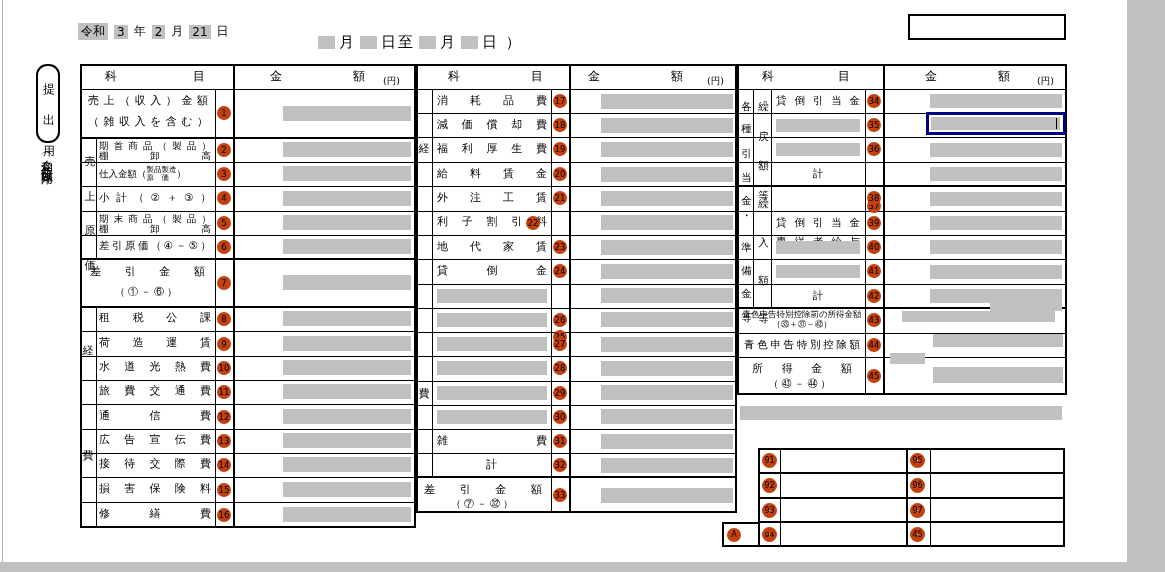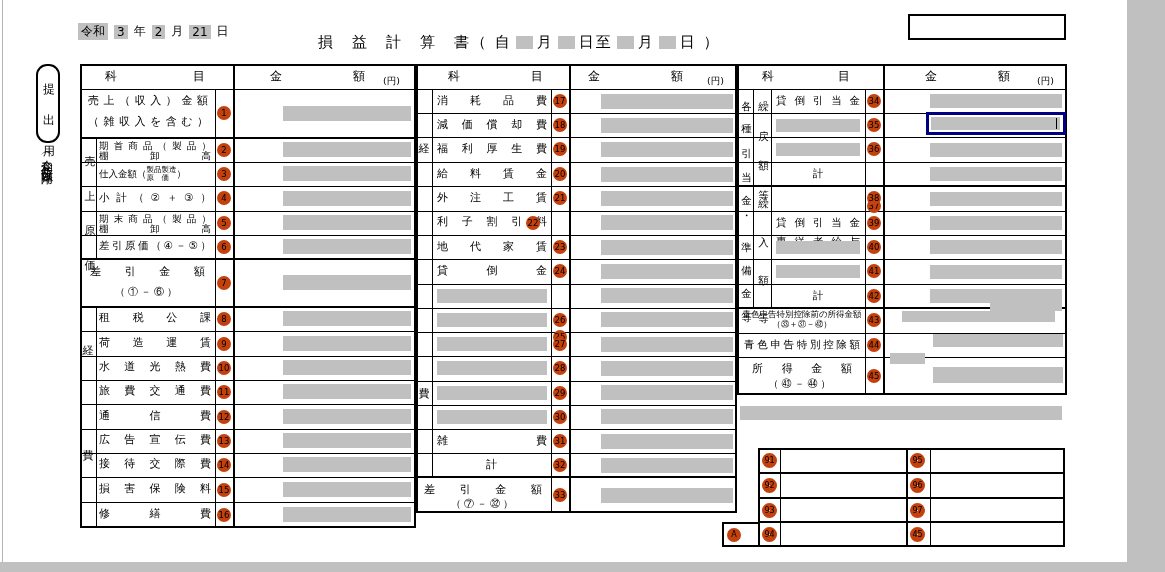--- a/index.html
+++ b/index.html
@@ -51,21 +51,20 @@
     <span class="hi">令和</span>
     <span class="hi">3</span>
     <span>年</span>
     <span class="hi">2</span>
     <span>月</span>
     <span class="hi">21</span>
     <span>日</span>
   </div>
 
   <div class="titleline">
-    <span>損　益　計　算　書（ 自</span>
     <span class="tbox"></span>
     <span>月</span>
     <span class="tbox"></span>
     <span>日至</span>
     <span class="tbox"></span>
     <span>月</span>
     <span class="tbox"></span>
     <span>日 ）</span>
   </div>
 
@@ -331,21 +330,21 @@
   <div class="vl" style="left:780px;top:448px;height:99px;"></div>
   <div class="vl2" style="left:906px;top:448px;height:99px;"></div>
   <div class="vl" style="left:930px;top:448px;height:99px;"></div>
   <div class="hl2" style="left:758px;top:472px;width:307px;"></div>
   <div class="hl2" style="left:758px;top:497px;width:307px;"></div>
   <div class="hl2" style="left:758px;top:521px;width:307px;"></div>
 
   <div class="circ sm" style="left:762px;top:453px;">91</div>
   <div class="circ sm" style="left:762px;top:478px;">92</div>
   <div class="circ sm" style="left:762px;top:503px;">93</div>
-  <div class="circ sm" style="left:762px;top:527px;">94</div>
+  <div class="circ sm" style="left:762px;top:527px;font-family:Liberation Mono, monospace;">94</div>
   <div class="circ sm" style="left:910px;top:453px;">95</div>
   <div class="circ sm" style="left:910px;top:478px;">96</div>
   <div class="circ sm" style="left:910px;top:503px;">97</div>
   <div class="circ sm" style="left:910px;top:527px;">45</div>
 
   <div class="abs" style="left:722px;top:522px;width:38px;height:25px;border:2px solid #000;"></div>
   <div class="circ" style="left:727px;top:528px;width:13px;height:13px;font-size:8px;">A</div>
 
 </div>
 

